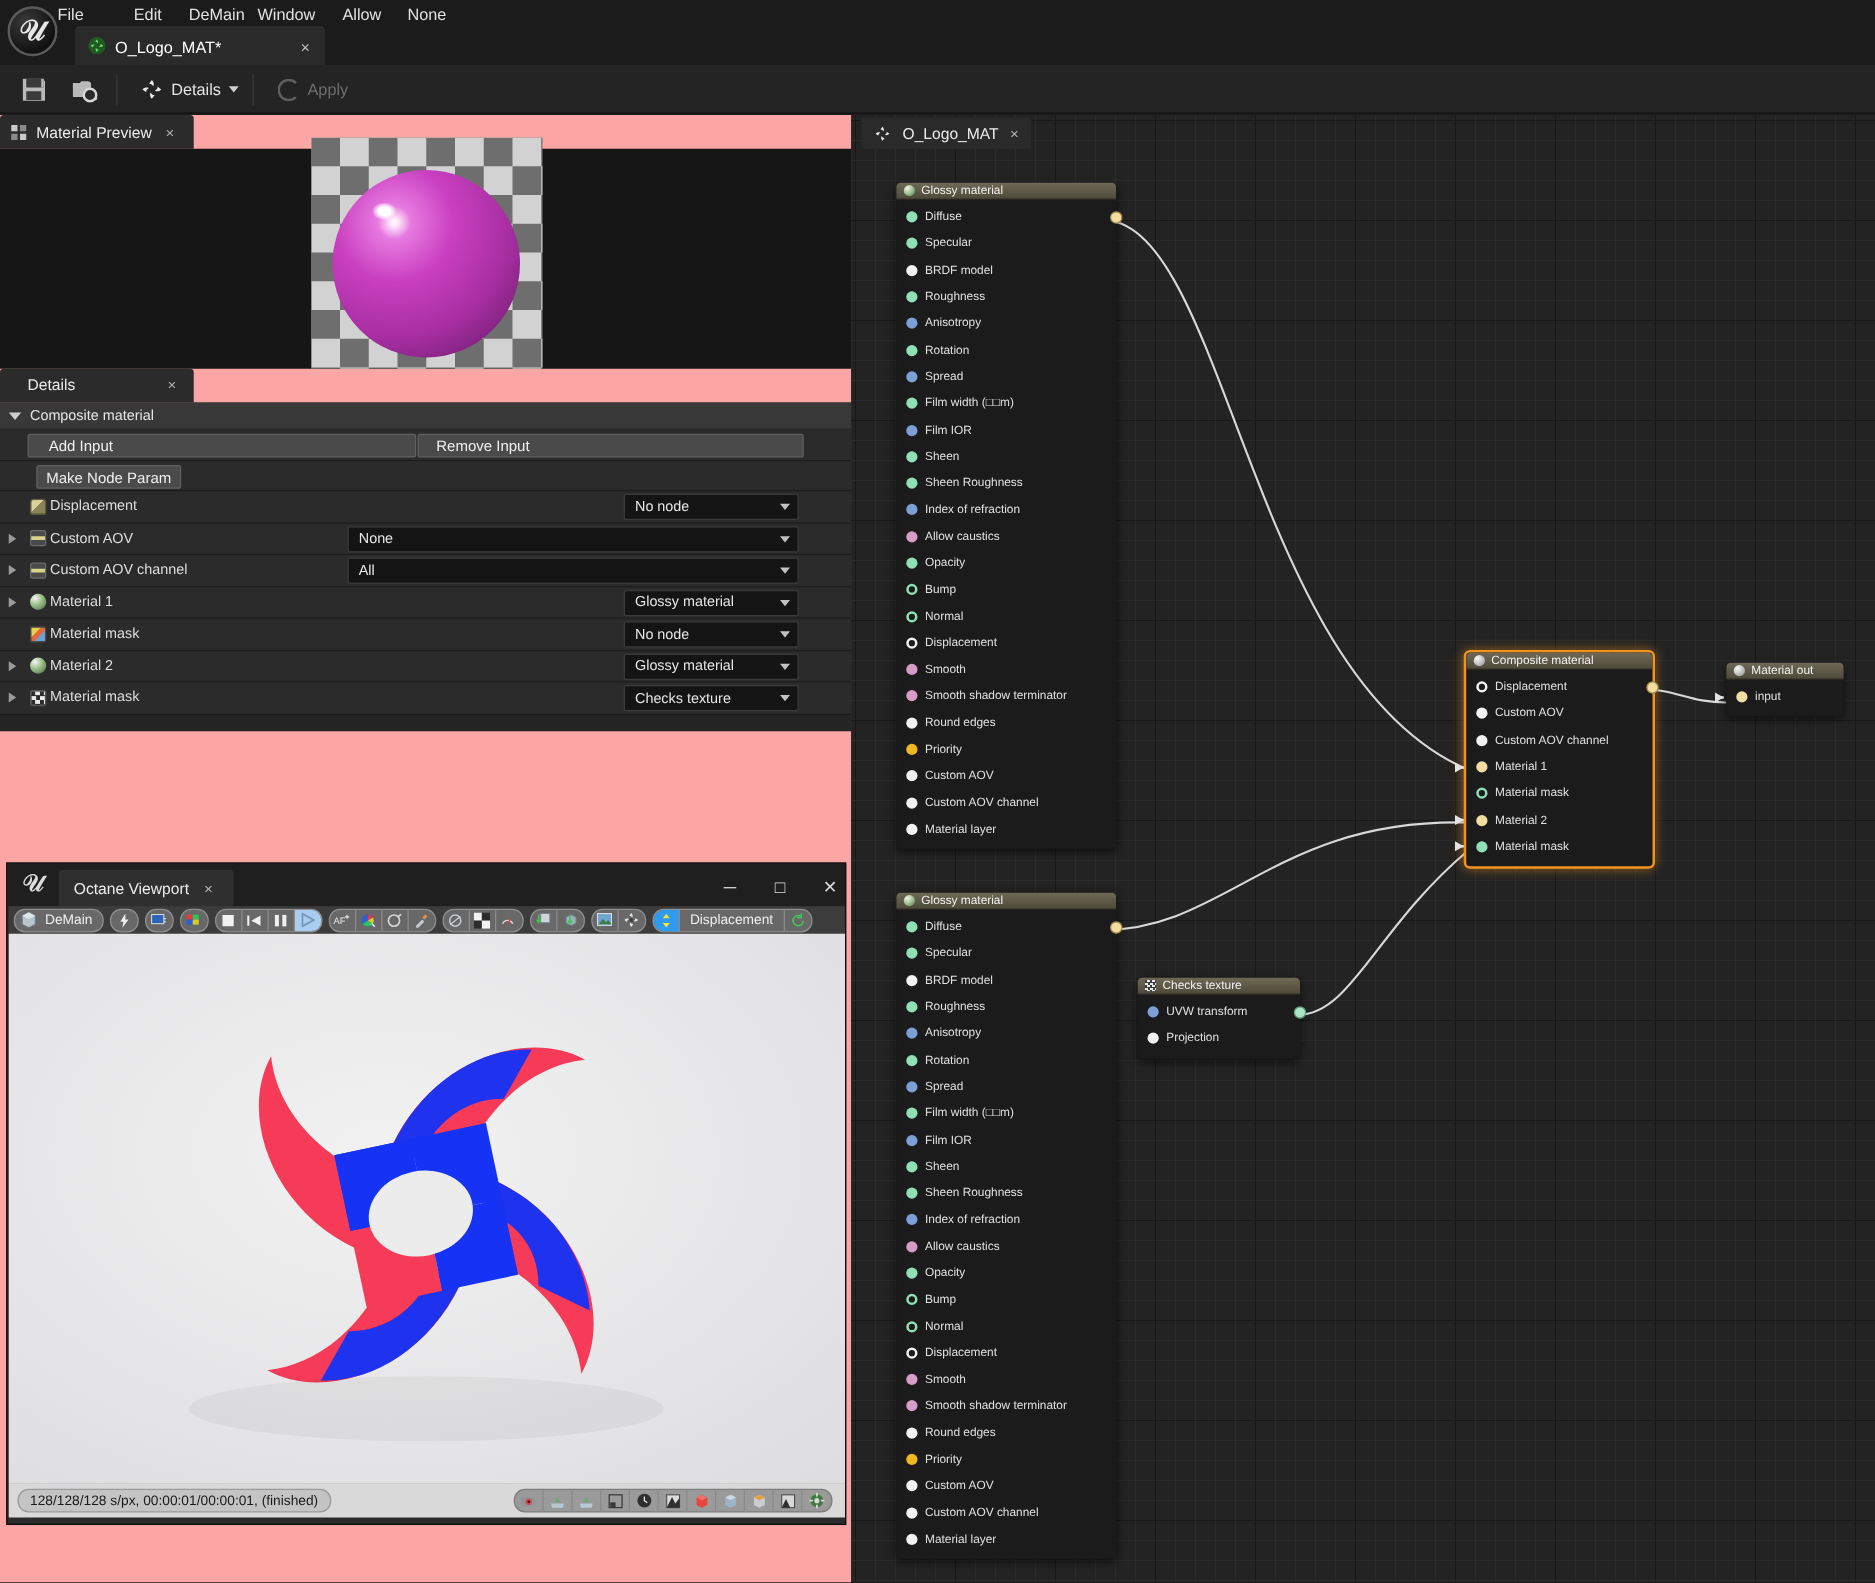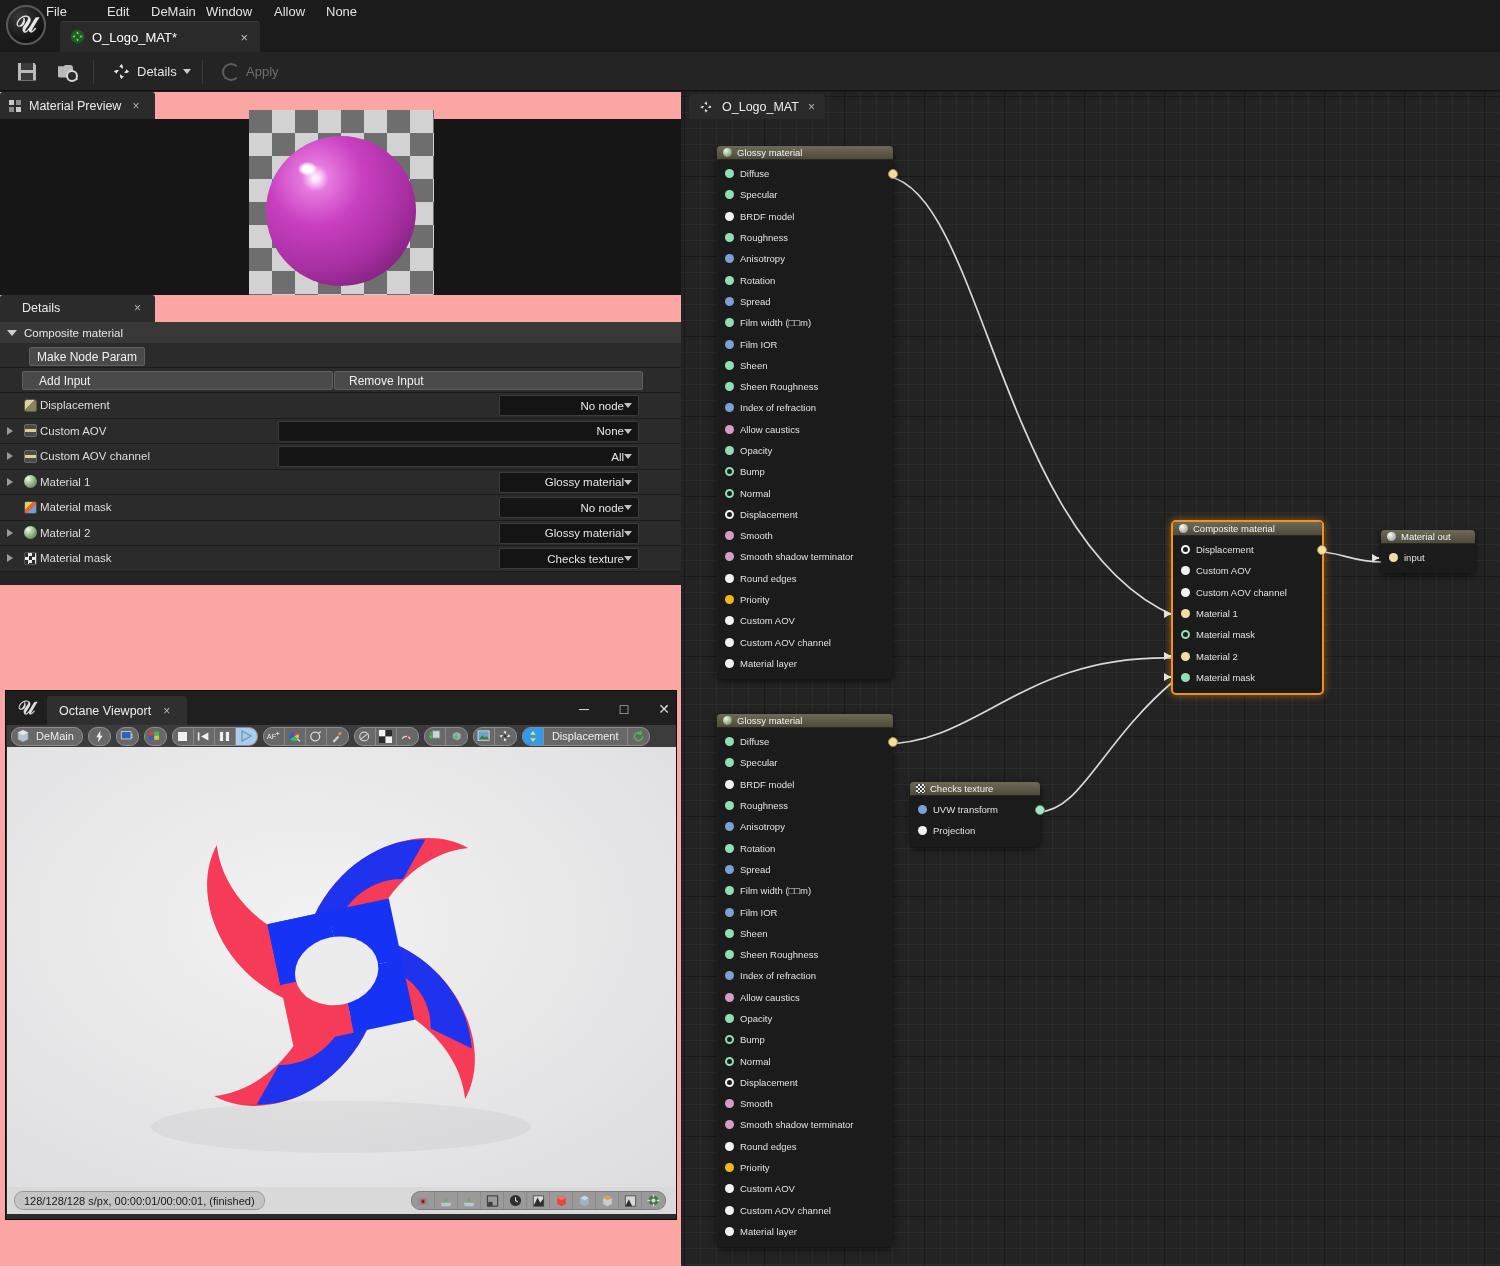--- a/index.html
+++ b/index.html
@@ -184,21 +184,21 @@
   .btn-flat {
     position:absolute; height:19px; background:#4a4a4a;
     border:1px solid #606060; border-radius:2px;
     display:flex; align-items:center; font-size:12px; color:#f0f0f0;
     cursor:pointer;
   }
 
   .combo {
     position:absolute; height:21px; background:#141414;
     border:1px solid #3b3b3b; border-radius:2px;
-    display:flex; align-items:center; justify-content:flex-end;
+    display:flex; align-items:center; justify-content:space-between;
     padding:0 6px 0 8px; font-size:11.5px; color:#e6e6e6; cursor:pointer;
   }
   .combo .cv{ overflow:hidden; white-space:nowrap; }
   .chev { width:0;height:0;border-left:4.5px solid transparent;border-right:4.5px solid transparent;border-top:5.5px solid #c2c2c2; }
 
   
   .pi { width:13px; height:13px; border-radius:2px; }
   .pi-disp { background:linear-gradient(135deg,#d9d09a 0 45%,#8a8259 45% 100%);
              border:1px solid #5e5a3c; border-radius:3px 3px 2px 2px;}
   .pi-aov { background:#4a4a4a; border:1px solid #6a6a6a; position:relative;}
@@ -425,27 +425,27 @@
       <span class="t-close">×</span>
     </div>
 
     <div id="details-body">
 
       <div class="cat-header">
         <span class="tri-down"></span>
         <span class="cat-label">Composite material</span>
       </div>
 
-      <div class="row" style="height:24px">
-        <div class="btn-flat" style="left:29px; top:3px; width:116px; justify-content:center;">Make Node Param</div>
-      </div>
-
       <div class="row" style="height:25px">
         <div class="btn-flat" style="left:22px; top:3px; width:311px; padding-left:16px;">Add Input</div>
         <div class="btn-flat" style="left:334px; top:3px; width:309px; padding-left:14px;">Remove Input</div>
+      </div>
+
+      <div class="row" style="height:24px">
+        <div class="btn-flat" style="left:29px; top:3px; width:116px; justify-content:center;">Make Node Param</div>
       </div>
 
       <div id="detail-rows">
           <div class="row">
             <div class="arrow-cell"></div>
             <div class="ico-cell">
               <span class="pi pi-disp"></span>
             </div>
             <div class="lbl">Displacement</div>
             <div class="combo" style="left:499px; top:2px; width:140px;">

